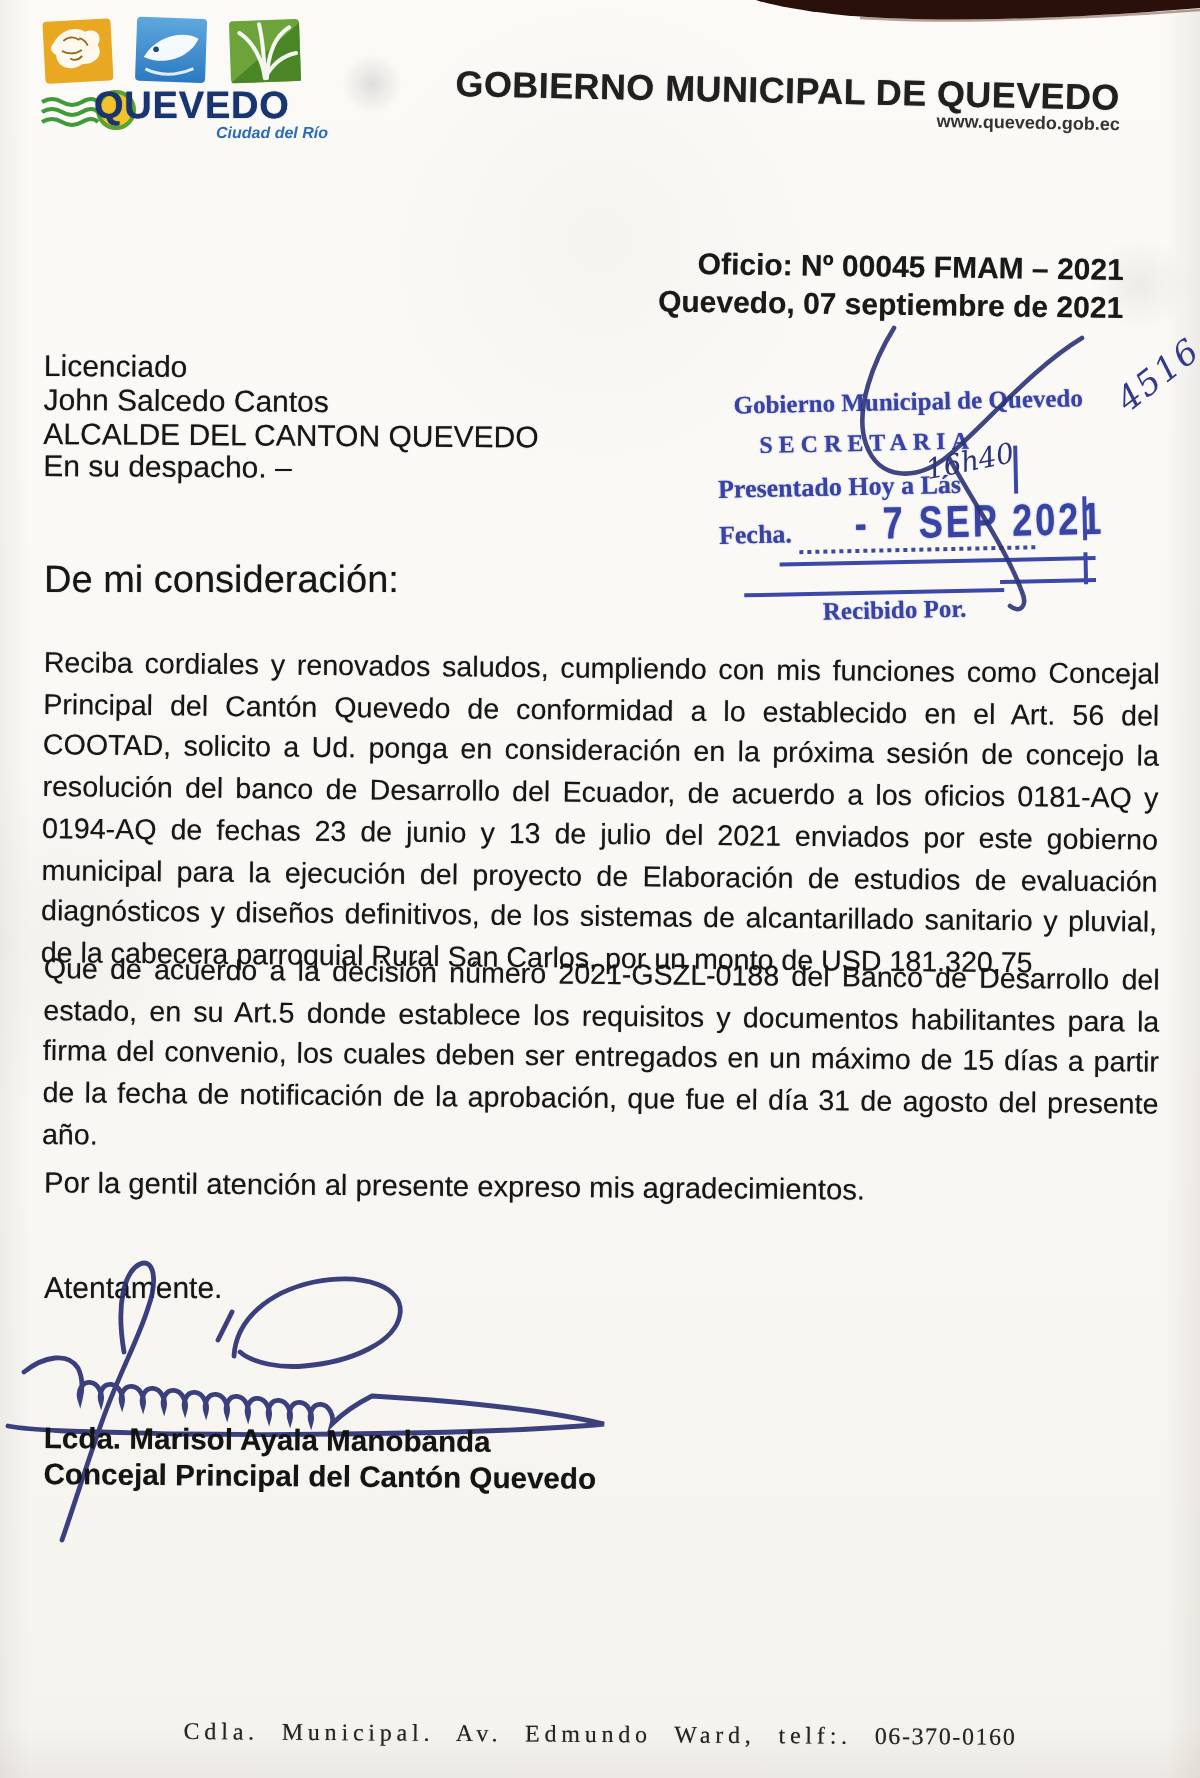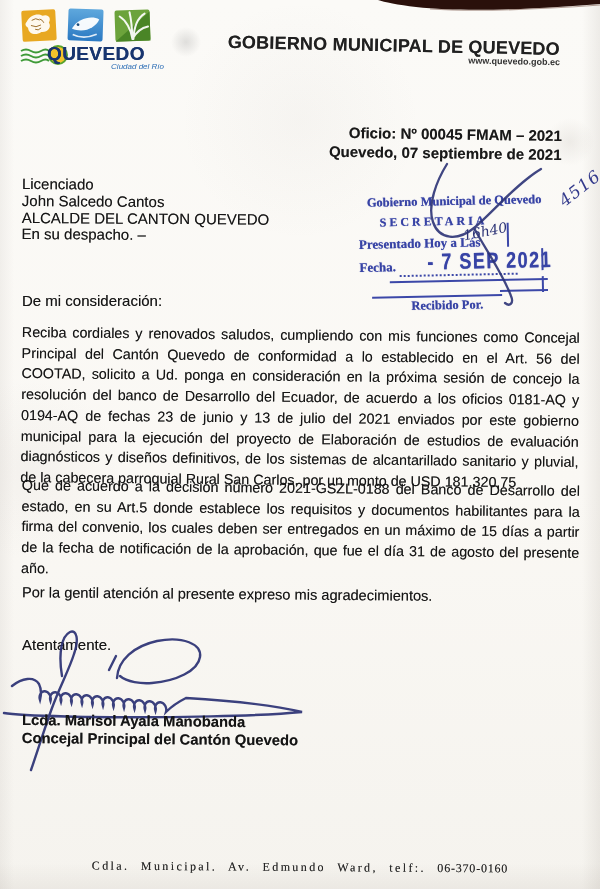--- a/index.html
+++ b/index.html
@@ -39,39 +39,39 @@
     position:absolute; left:30px; top:3px; width:20px; height:20px; border-radius:50%;
     background:#f4c32a; border:2px solid #58a22e;
   }
   .wordmark {
     position:absolute; left:29px; top:1px;
     font-size:19px; font-weight:700; letter-spacing:.4px; color:#18356f;
     text-shadow:0 0 .5px #18356f;
   }
   .tagline {
     position:absolute; right:4px; top:20px;
-    font-size:8px; font-weight:400; font-style:italic; color:#2a6cb5;
+    font-size:8px; font-weight:700; font-style:italic; color:#2a6cb5;
   }
 
   
   .oficio {
     left:300px; top:127px; width:262px; text-align:right;
     font-size:15px; font-weight:700; line-height:18.5px; color:#191919;
     transform:rotate(.8deg); transform-origin:right top;
     text-shadow:0 0 .4px rgba(25,25,25,.5);
   }
 
   
   .recipient {
     left:22px; top:176px; font-size:15px; line-height:16.8px; color:#161616;
     transform:rotate(.4deg); transform-origin:left top;
     text-shadow:0 0 .5px rgba(22,22,22,.55);
   }
   .salutation {
-    left:22px; top:292px; font-size:15px; color:#161616;
+    left:22px; top:280px; font-size:19px; color:#161616;
     text-shadow:0 0 .5px rgba(22,22,22,.55);
   }
 
   
   .stamp {
     left:356px; top:196px; width:196px; height:125px;
     color:#3743a5; font-family:"Liberation Serif", serif;
     transform:rotate(-1.2deg); transform-origin:left top;
     text-shadow:0 0 .7px rgba(55,67,165,.75);
   }

